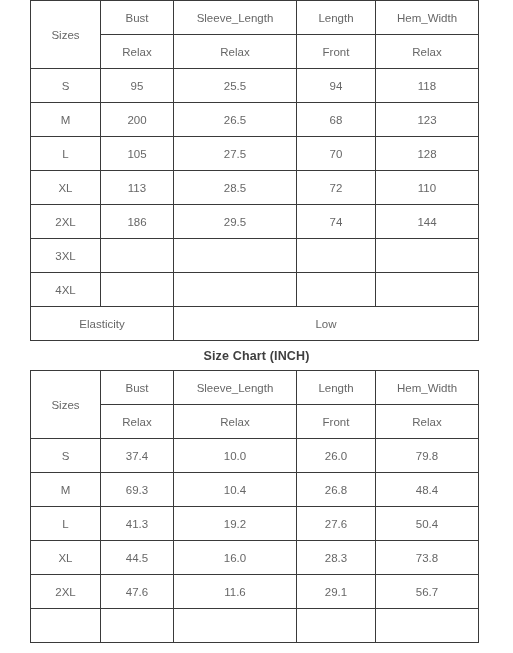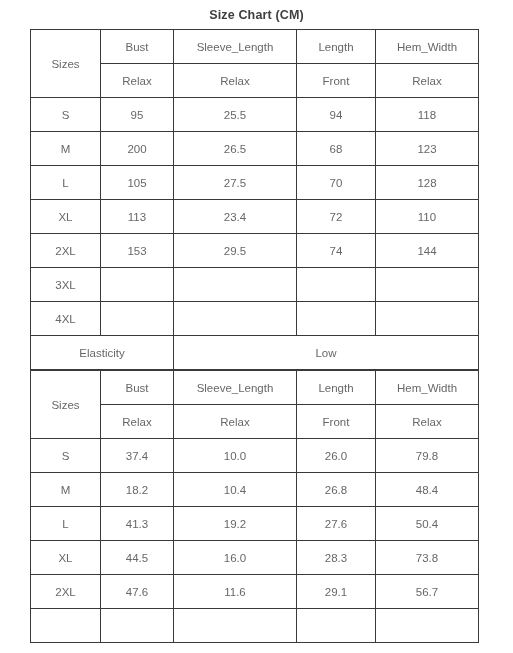--- a/index.html
+++ b/index.html
@@ -84,21 +84,20 @@
     overflow: hidden;
   }
 </style>
 </head>
 <body>
 
 <div class="page">
 
   <div class="chart-block">
 
-    <div class="chart-title">Size Chart (CM)</div>
 
     <table class="size-table">
       <colgroup>
         <col class="col-sizes">
         <col class="col-bust">
         <col class="col-sleeve">
         <col class="col-length">
         <col class="col-hem">
       </colgroup>
       <thead>
@@ -134,27 +133,27 @@
         <tr>
           <td>L</td>
           <td>105</td>
           <td>27.5</td>
           <td>70</td>
           <td>128</td>
         </tr>
         <tr>
           <td>XL</td>
           <td>113</td>
-          <td>23.4</td>
+          <td>28.5</td>
           <td>72</td>
           <td>110</td>
         </tr>
         <tr>
           <td>2XL</td>
-          <td>153</td>
+          <td>186</td>
           <td>29.5</td>
           <td>74</td>
           <td>144</td>
         </tr>
         <tr>
           <td>3XL</td>
           <td class="empty-cell"></td>
           <td class="empty-cell"></td>
           <td class="empty-cell"></td>
           <td class="empty-cell"></td>
@@ -169,20 +168,21 @@
         <tr>
           <td class="elasticity-label" colspan="2">Elasticity</td>
           <td class="elasticity-value" colspan="3">Low</td>
         </tr>
       </tbody>
     </table>
   </div>
 
   <div class="chart-block clipped">
 
+    <div class="chart-title">Size Chart (INCH)</div>
 
     <table class="size-table">
       <colgroup>
         <col class="col-sizes">
         <col class="col-bust">
         <col class="col-sleeve">
         <col class="col-length">
         <col class="col-hem">
       </colgroup>
       <thead>
@@ -203,21 +203,21 @@
       <tbody>
         <tr>
           <td>S</td>
           <td>37.4</td>
           <td>10.0</td>
           <td>26.0</td>
           <td>79.8</td>
         </tr>
         <tr>
           <td>M</td>
-          <td>18.2</td>
+          <td>69.3</td>
           <td>10.4</td>
           <td>26.8</td>
           <td>48.4</td>
         </tr>
         <tr>
           <td>L</td>
           <td>41.3</td>
           <td>19.2</td>
           <td>27.6</td>
           <td>50.4</td>

